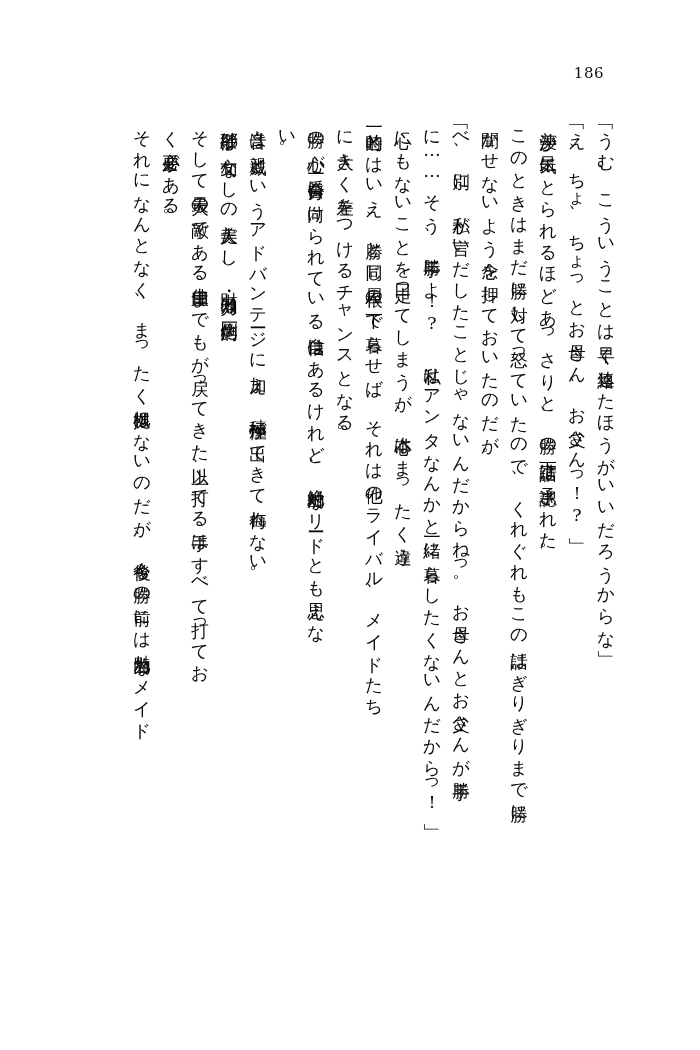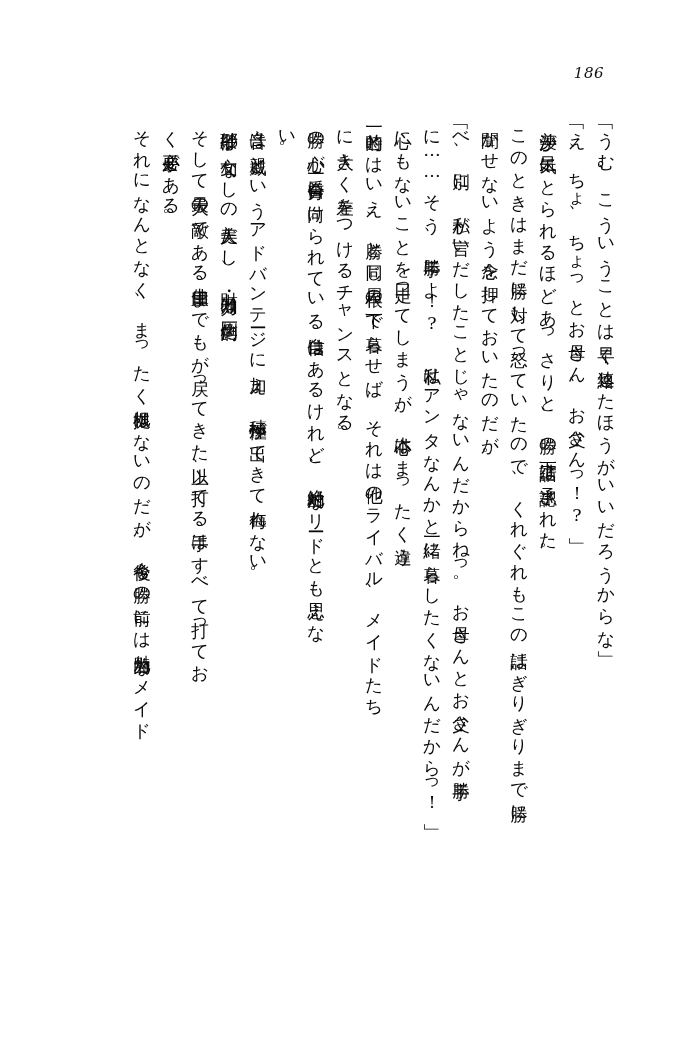--- a/index.html
+++ b/index.html
@@ -21,21 +21,20 @@
     inset: 0;
     background: #ffffff;
   }
 
   
   #page-number {
     position: absolute;
     top: 64px;
     right: 96px;
     font-size: 15px;
-    font-style: italic;
     font-family: "DejaVu Serif", "Liberation Serif", serif;
     letter-spacing: 0.5px;
     color: #111;
   }
 
   
   #body-text {
     position: absolute;
     top: 118px;
     left: 86px;

